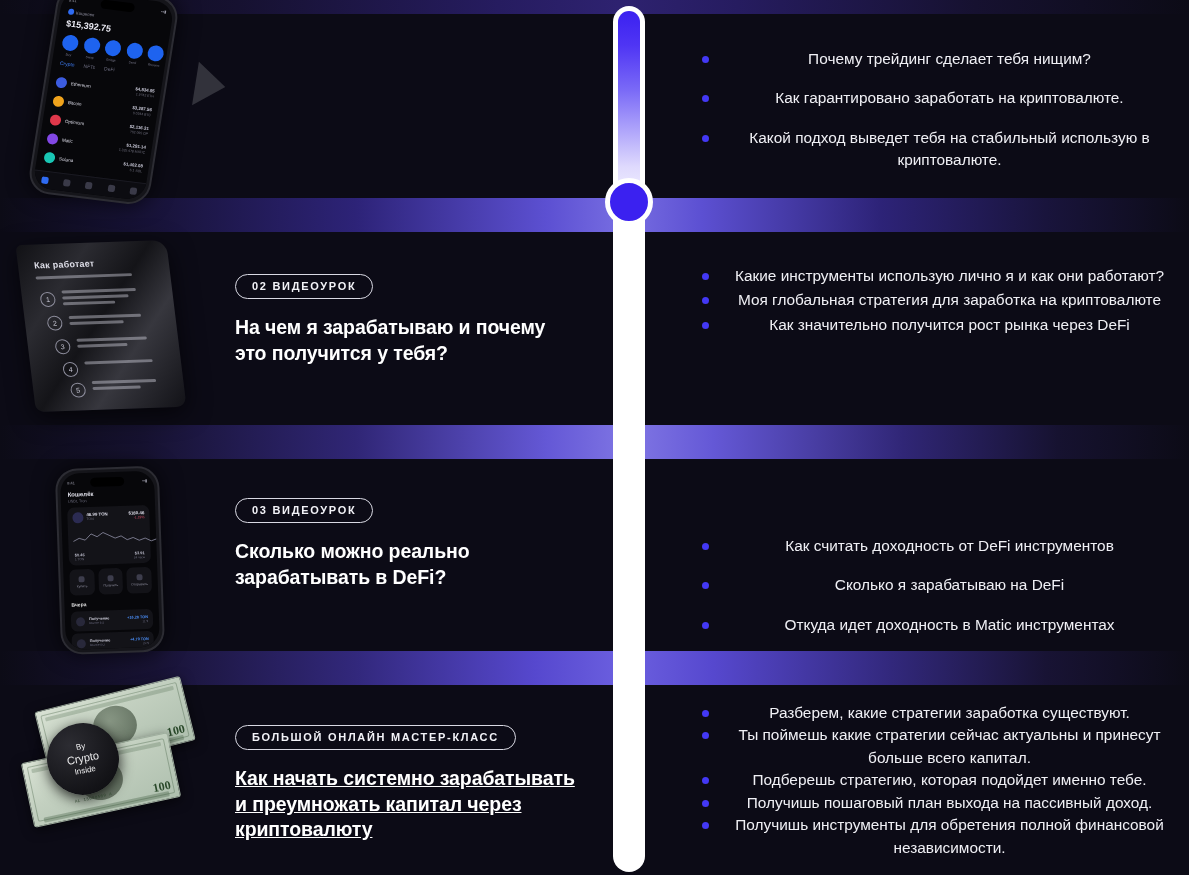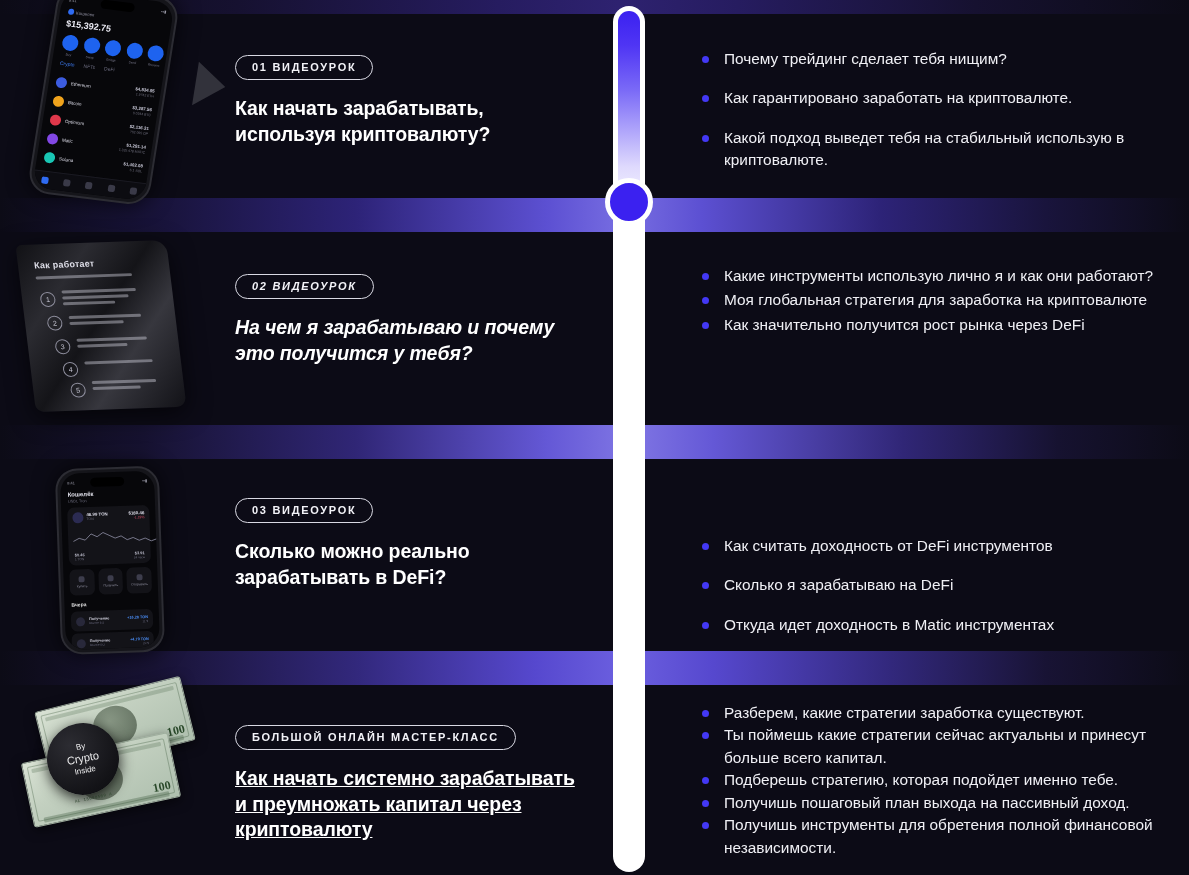--- a/index.html
+++ b/index.html
@@ -183,39 +183,40 @@
     width: 475px;
     list-style: none;
   }
   .bullets li {
     position: relative;
     padding-left: 24px;
     font-size: 15.4px;
     line-height: 1.46;
     color: #f0f0f5;
     font-weight: 400;
+    text-align: center;
   }
   .bullets li .dot {
     position: absolute;
     left: 2px;
     top: 8px;
     width: 7px;
     height: 7px;
     border-radius: 50%;
     background: #4338f5;
   }
   .bullets.gap-lg li { margin-bottom: 17px; }
   .bullets.gap-sm li { margin-bottom: 2px; }
   .bullets.gap-xs li { margin-bottom: 0px; }
 
   
   .r1 .text-col { top: 55px; }
   .r1 .bullets  { top: 48px; }
 
-  .r2 .text-col { top: 42px; font-style: italic; }
+  .r2 .text-col { top: 42px; }
   .r2 .bullets  { top: 33px; }
 
   .r3 .text-col { top: 39px; }
   .r3 .bullets  { top: 48px; margin-top: 28px; }
 
   .r4 .text-col { top: 40px; text-decoration: underline; }
   .r4 .bullets  { top: 17px; }
 
   
 
@@ -607,24 +608,20 @@
               <i></i>
               <i></i>
               <i></i>
               <i></i>
             </div>
           </div>
         </div>
       </div>
     </div>
 
-    <div class="text-col">
-      <div class="badge">01 ВИДЕОУРОК</div>
-      <div class="heading">Как начать зарабатывать, используя криптовалюту?</div>
-    </div>
 
     <ul class="bullets gap-lg">
       <li><span class="dot"></span><span>Почему трейдинг сделает тебя нищим?</span></li>
       <li><span class="dot"></span><span>Как гарантировано заработать на криптовалюте.</span></li>
       <li><span class="dot"></span><span>Какой подход выведет тебя на стабильный использую в криптовалюте.</span></li>
     </ul>
   </div>
 
   <div class="row r2">
 

